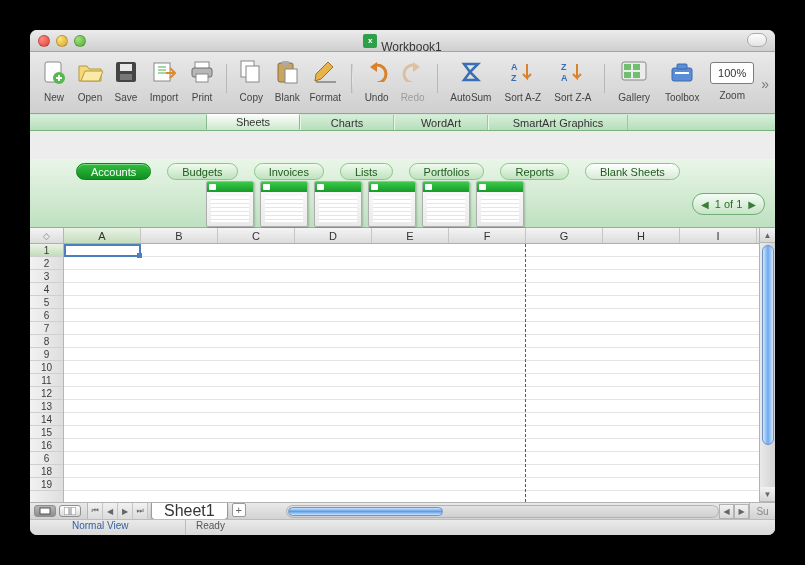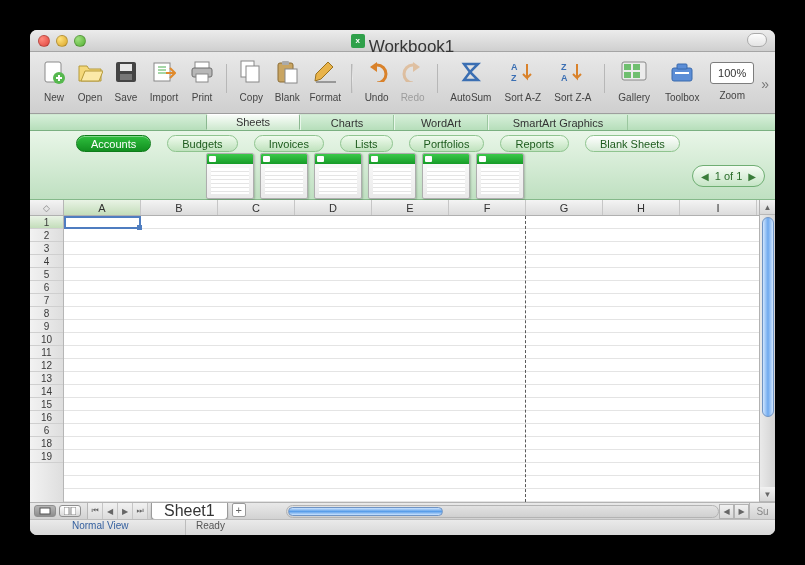--- a/index.html
+++ b/index.html
@@ -8,21 +8,21 @@
 
   
   .titlebar { height: 22px; background: linear-gradient(#ececec,#cfcfcf); display: flex; align-items: center; position: relative; border-bottom: 1px solid #a5a5a5; }
   .traffic { display: flex; gap: 6px; margin-left: 8px; }
   .tl-btn { width: 12px; height: 12px; border-radius: 50%; border: 1px solid rgba(0,0,0,0.2); }
   .tl-close { background: radial-gradient(circle at 30% 30%, #ff8b7e, #e0443e); }
   .tl-min   { background: radial-gradient(circle at 30% 30%, #ffe27c, #d9a429); }
   .tl-zoom  { background: radial-gradient(circle at 30% 30%, #9fe07f, #54b033); }
   .title-center { position:absolute; left:0; right:0; text-align:center; display:flex; align-items:center; justify-content:center; gap:4px; pointer-events:none;}
   .excel-ic { width:14px;height:14px;background:#2fa04a;border-radius:2px;display:inline-flex;align-items:center;justify-content:center;color:#fff;font-size:8px;font-weight:bold;}
-  .title-center span.t { font-size:17px; color:#353535;margin-top:12px; }
+  .title-center span.t { font-size:12px; color:#353535;margin-top:12px; }
   .capsule { position:absolute; right:8px; top:3px; width:20px; height:14px; border:1px solid #aaa; border-radius:8px; background:linear-gradient(#fdfdfd,#e4e4e4); }
 
   
   .toolbar { height: 62px; background: linear-gradient(#e9e9e9,#cfcfcf); border-bottom:1px solid #9e9e9e; display:flex; align-items:stretch; padding:2px 6px 0 6px; position:relative; }
   .tb-group { display:flex; }
   .tb-item { display:flex; flex-direction:column; align-items:center; width:40px; cursor:default; padding-top:4px;}
   .tb-item.narrow { width:36px; }
   .tb-icon { width:28px; height:28px; display:flex; align-items:center; justify-content:center; }
   .tb-label { font-size:10px; color:#444; margin-top:6px; white-space:nowrap; }
   .tb-label.dis { color:#9c9c9c; }
@@ -32,21 +32,21 @@
 
   
   svg { display:block; }
 
   
   .ribbon-row { height:17px; background:linear-gradient(#d6efd9,#b6deba); border-top:1px solid #cfe8d1; border-bottom:1px solid #7bb081; display:flex; padding-left:176px; }
   .ribbon-tab { min-width:94px; padding:0 12px; display:flex; align-items:center; justify-content:center; font-size:11px; color:#333; border-right:1px solid #9bc79f; border-left:1px solid #e8f6ea; }
   .ribbon-tab.active { background:linear-gradient(#f9fdf9,#cfe9d0); border-top:1px solid #fff; border-bottom:1px solid #cfe9d0; border-left:1px solid #8bb890;border-right:1px solid #8bb890; border-radius:2px 2px 0 0; margin-top:-1px;}
   .ribbon-tab.wide { min-width:140px; }
 
-  .gallery-bar { height:69px; background:linear-gradient(#e9f6e8,#bfe0c1); border-bottom:1px solid #85b98a; display:flex; flex-direction:column; }
+  .gallery-bar { height:69px; background:linear-gradient(#e9f6e8,#bfe0c1); border-bottom:1px solid #85b98a; display:flex; flex-direction:column;margin-top:28px; }
   .pill-row { height:22px; display:flex; align-items:center; gap:16px; padding:3px 0 0 46px;}
   .pill { height:17px; border-radius:9px; padding:0 14px; display:flex; align-items:center; font-size:11px; color:#1d5b1d; background:linear-gradient(#f0fbee,#bfe2bd); border:1px solid #8fc48f; cursor:default;}
   .pill.active { background:linear-gradient(#2fbf3e,#128f20); color:#fff; border:1px solid #0e7c1a; box-shadow: inset 0 1px 0 rgba(255,255,255,0.4);}
   .pill.blank { background:linear-gradient(#fff,#d6ead6); }
   .template-row { flex:1; display:flex; align-items:center; padding-left:176px; gap:6px; position:relative;}
   .template { width:48px; height:46px; background:linear-gradient(#fdfdfd,#e9e9e9); border:1px solid #aeaeae; border-radius:2px; box-shadow:1px 1px 2px rgba(0,0,0,0.2); overflow:hidden; display:flex; flex-direction:column; }
   .template .thead { height:10px; background:linear-gradient(#3bc94a,#169b27); display:flex; align-items:center; padding-left:2px;}
   .template .thead .mini { width:7px;height:6px;background:#fff;border-radius:1px;display:inline-block;}
   .template .bod { flex:1; background:repeating-linear-gradient(#fff,#fff 3px,#e5e5e5 3px,#e5e5e5 4px), repeating-linear-gradient(90deg,#fff,#fff 5px,#e5e5e5 5px,#e5e5e5 6px); margin:4px;}
   .pager { position:absolute; right:10px; top:12px; height:22px; border:1px solid #6fae73; border-radius:12px; background:linear-gradient(#f6fcf5,#c6e5c6); display:flex; align-items:center; padding:0 8px; gap:6px; color:#2b6d2b; font-size:11px;}

